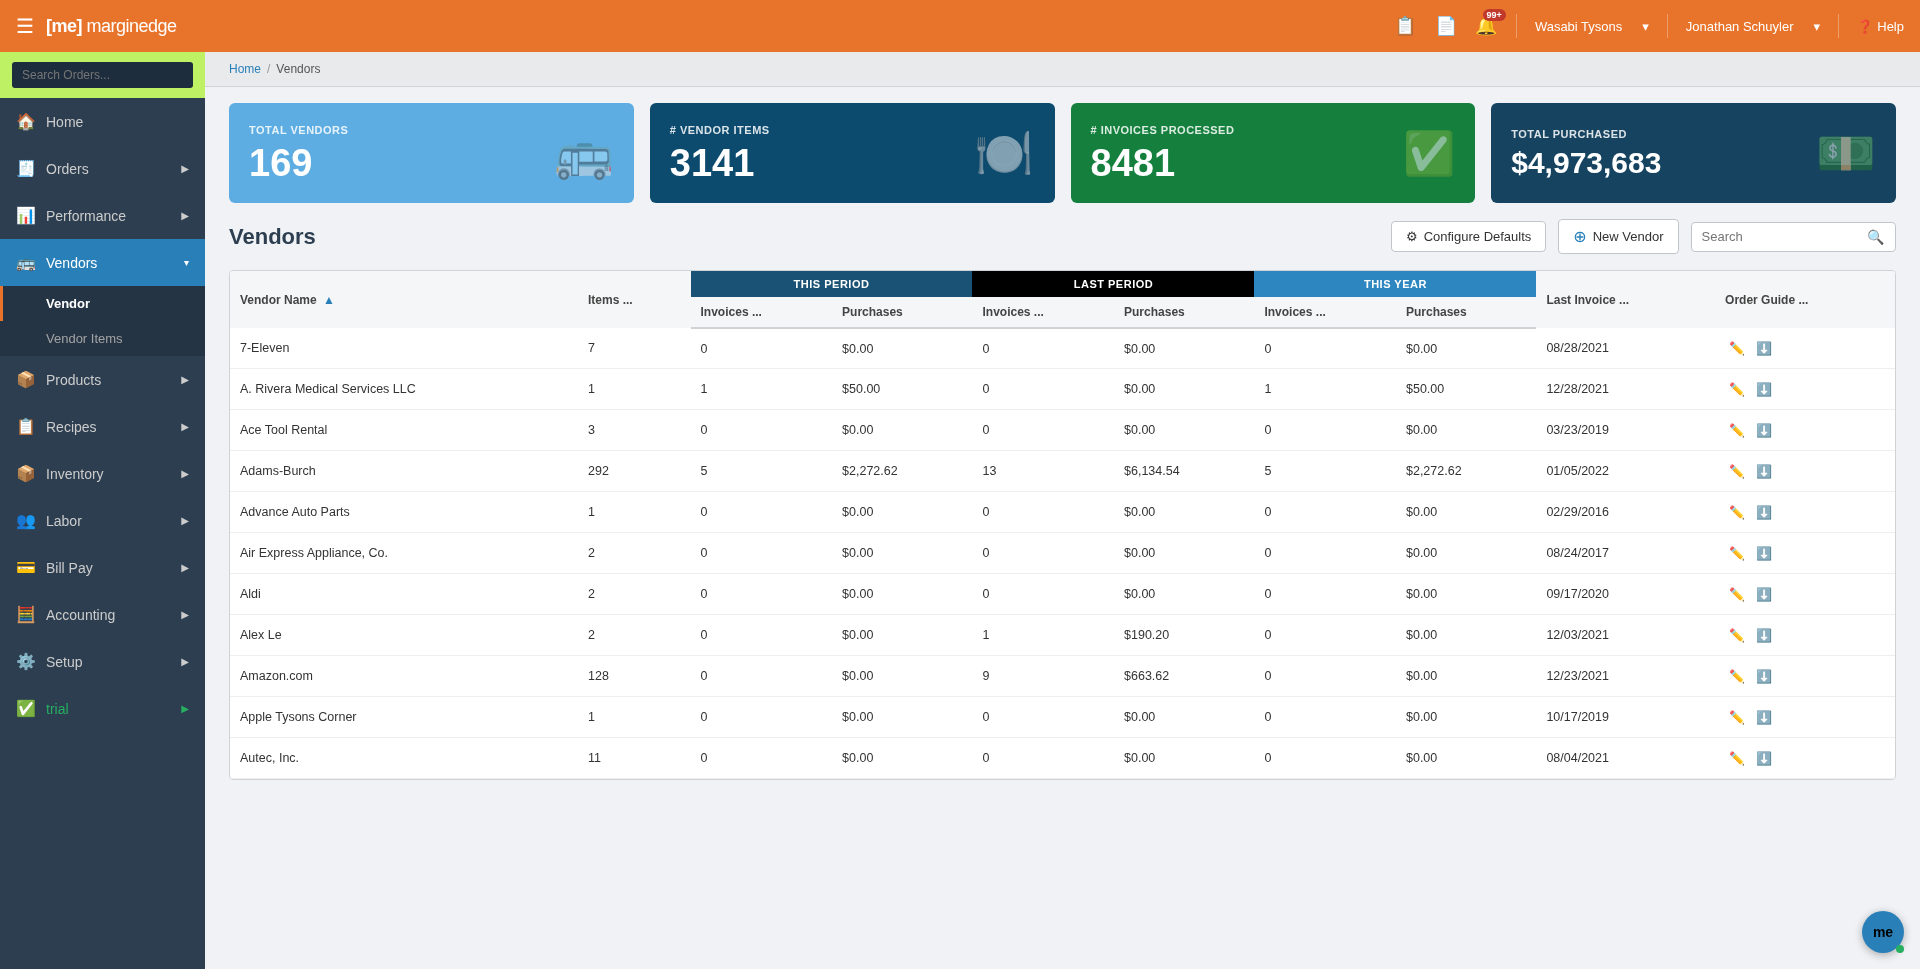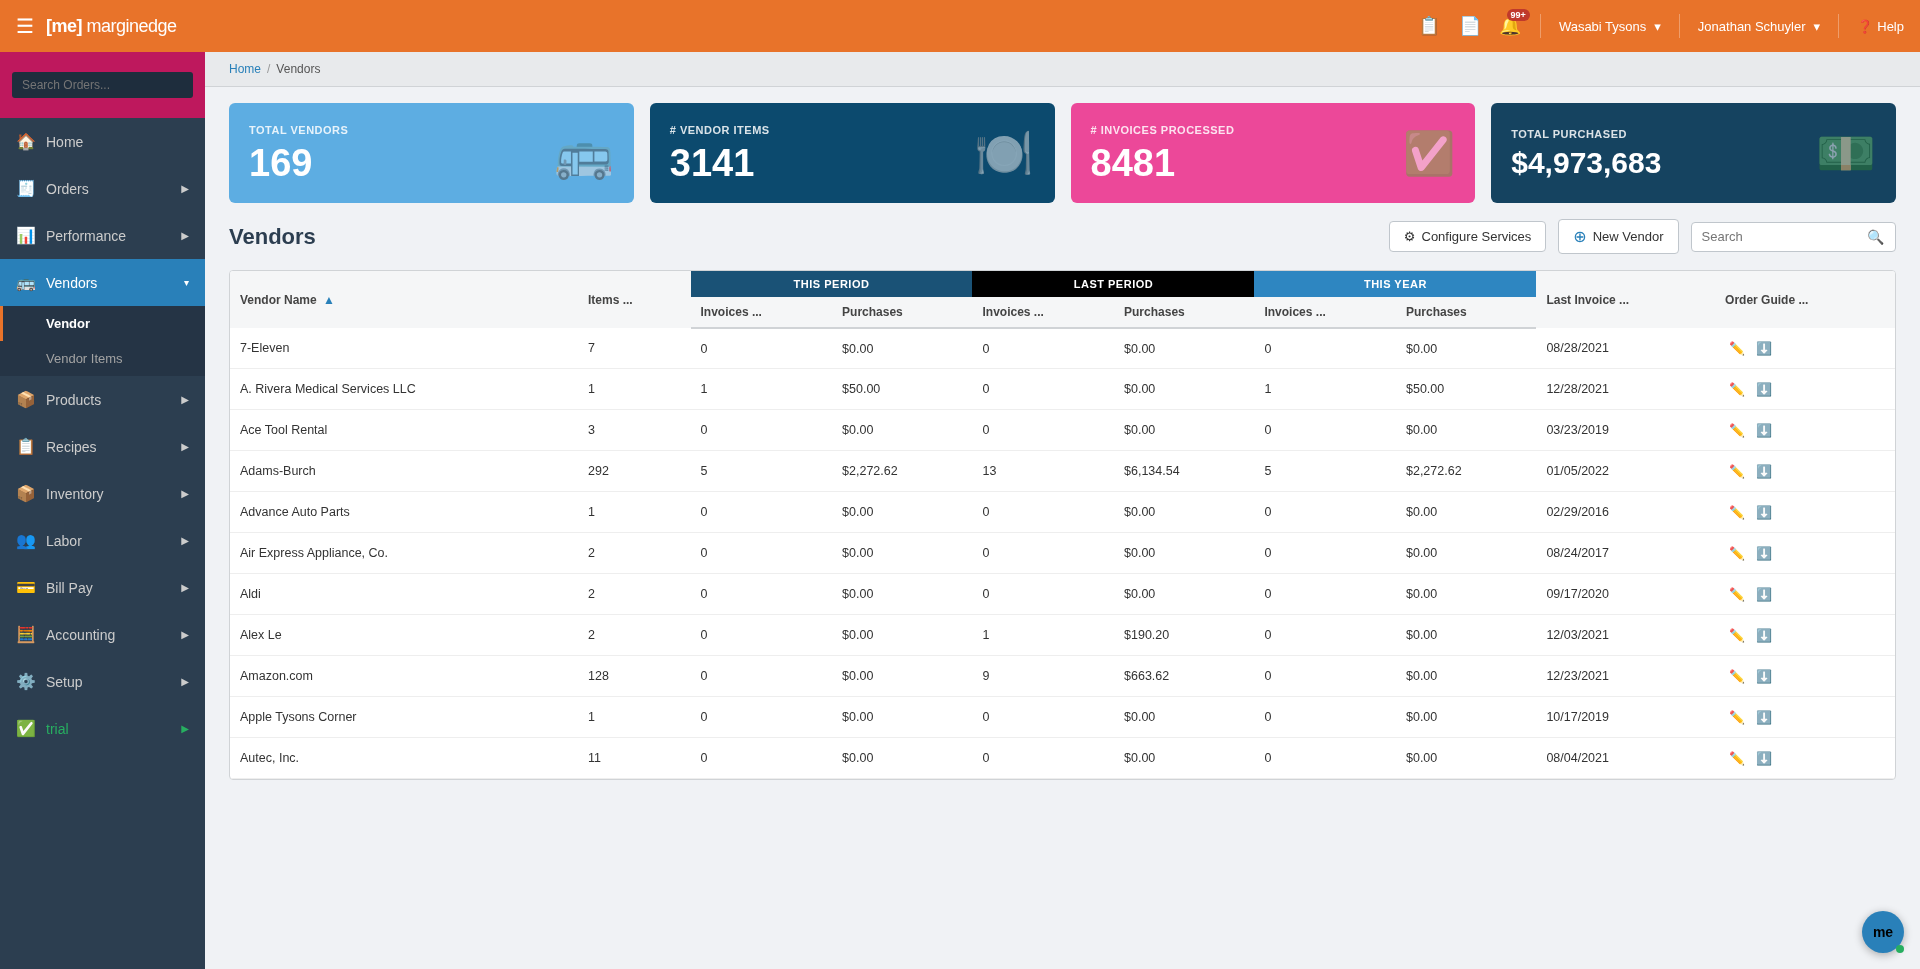--- a/index.html
+++ b/index.html
@@ -31,21 +31,21 @@
       top: -6px;
       right: -8px;
       font-weight: bold;
     }
     .top-nav-user {
       color: white;
       font-size: 13px;
       cursor: pointer;
       display: flex;
       align-items: center;
-      gap: 8px;
+      gap: 20px;
     }
     .top-nav-help {
       color: white;
       font-size: 13px;
       cursor: pointer;
       display: flex;
       align-items: center;
       gap: 4px;
     }
     .divider-v { width: 1px; height: 24px; background: rgba(255,255,255,0.3); }
@@ -56,22 +56,22 @@
     
     .sidebar {
       width: 205px;
       background: #2c3e50;
       display: flex;
       flex-direction: column;
       flex-shrink: 0;
       overflow-y: auto;
     }
     .sidebar-search {
-      padding: 20px 12px;
-      background: #be185d;
+      padding: 10px 12px;
+      background: #bef264;
     }
     .sidebar-search input {
       width: 100%;
       background: #1e2d3d;
       border: none;
       border-radius: 3px;
       padding: 6px 10px;
       color: #aaa;
       font-size: 12px;
       outline: none;
@@ -137,21 +137,21 @@
       flex: 1;
       border-radius: 6px;
       padding: 18px 20px;
       display: flex;
       align-items: center;
       justify-content: space-between;
       min-height: 100px;
     }
     .stat-card.blue-light { background: #5dade2; }
     .stat-card.blue-mid { background: #0c4a6e; }
-    .stat-card.blue-dark { background: #ec4899; }
+    .stat-card.blue-dark { background: #15803d; }
     .stat-card.blue-darker { background: #154360; }
     .stat-card-label {
       font-size: 11px;
       font-weight: 700;
       color: rgba(255,255,255,0.85);
       text-transform: uppercase;
       letter-spacing: 0.5px;
       margin-bottom: 8px;
     }
     .stat-card-value {
@@ -464,21 +464,21 @@
         </div>
         <div class="stat-card-icon">💵</div>
       </div>
     </div>
 
     <div class="vendors-section">
       <div class="vendors-header">
         <h2 class="vendors-title">Vendors</h2>
         <button class="btn-configure">
           <span>⚙</span>
-          <span>Configure Services</span>
+          <span>Configure Defaults</span>
         </button>
         <button class="btn-new-vendor">
           <span class="plus-icon">⊕</span>
           <span>New Vendor</span>
         </button>
         <div class="search-box">
           <input type="text" placeholder="Search" style="">
           <span class="search-icon">🔍</span>
         </div>
       </div>

